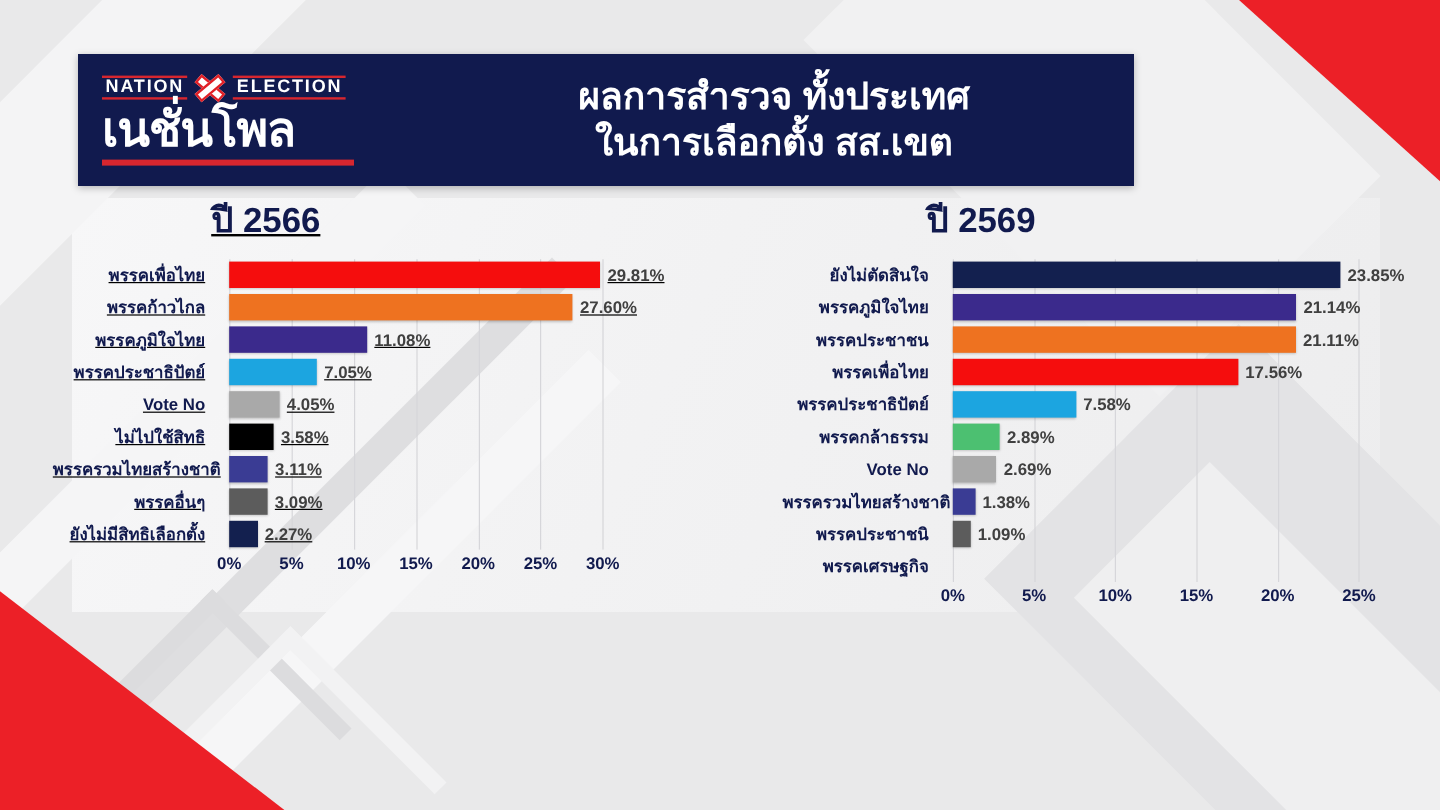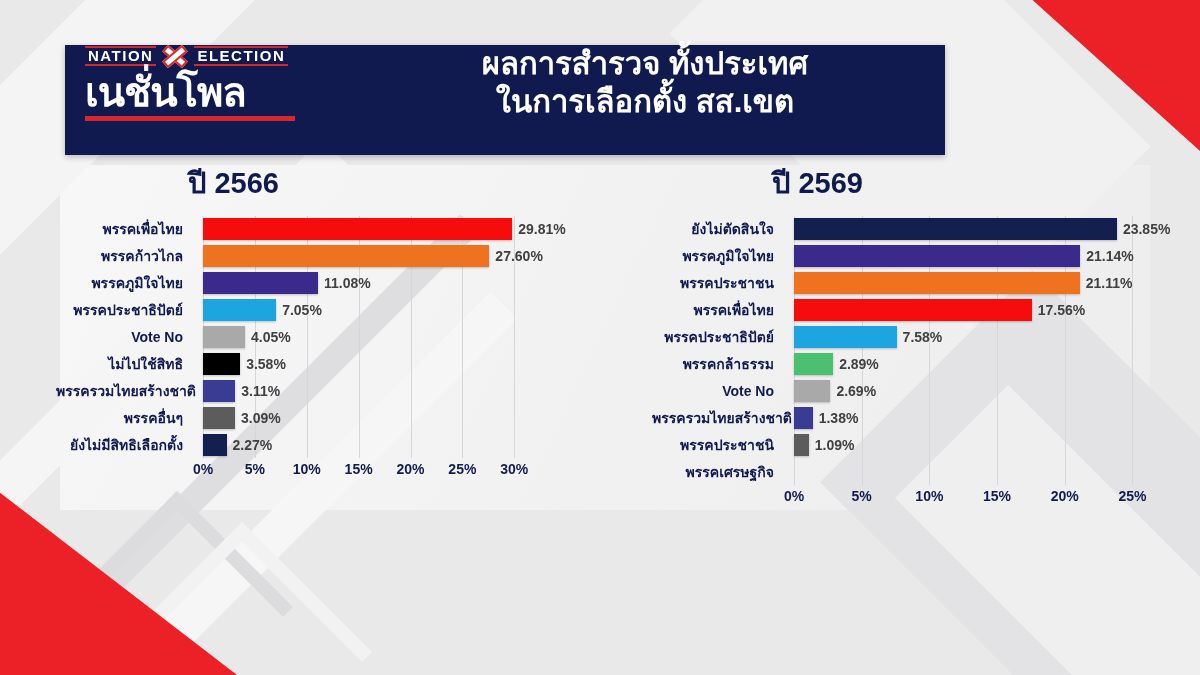--- a/index.html
+++ b/index.html
@@ -33,21 +33,21 @@
   .c1{left:95px;top:525px;width:150px;height:150px;}
   .c2{left:150px;top:560px;width:170px;height:170px;border-color:#f2f2f3;}
   .panel-wash{
     position:absolute;left:60px;top:165px;width:1090px;height:345px;
     background:linear-gradient(115deg,#f7f7f8 0%,#f2f2f3 45%,#ededee 100%);
   }
 
   
   #header{
     position:absolute;left:65px;top:45px;width:880px;height:110px;
-    background:#111a4e;display:flex;align-items:flex-start;
+    background:#111a4e;display:flex;align-items:center;
     box-shadow:0 2px 6px rgba(0,0,0,.25);
   }
   .brand{width:300px;padding-left:20px;box-sizing:border-box;}
   .brand-top{display:flex;align-items:center;gap:6px;}
   .nation-word,.election-word{
     color:#fff;font-weight:bold;font-size:15px;letter-spacing:1.5px;
     border-top:2px solid #d7262f;border-bottom:2px solid #d7262f;
     padding:1px 3px;line-height:14px;
   }
   .xlogo{width:26px;height:22px;position:relative;}
@@ -62,21 +62,21 @@
     letter-spacing:-1px;
   }
   .brand-rule{width:210px;height:5px;background:#d7262f;margin-top:3px;}
   .head-title{
     flex:1;text-align:center;color:#fff;font-weight:bold;
     font-size:31px;line-height:1.22;padding-right:20px;
   }
 
   
   .chart{position:absolute;top:160px;}
-  #chart-left{left:56px;width:540px;}
+  #chart-left{left:44px;width:540px;text-decoration:underline;}
   #chart-right{left:652px;width:540px;}
   .year{
     color:#111a4e;font-weight:bold;font-size:29px;margin:0 0 10px 0;
   }
   #chart-left .year{padding-left:132px;}
   #chart-right .year{padding-left:120px;}
 
   .plot{position:relative;}
   .row{display:flex;align-items:center;height:26px;margin-bottom:1px;}
   .row-label{

